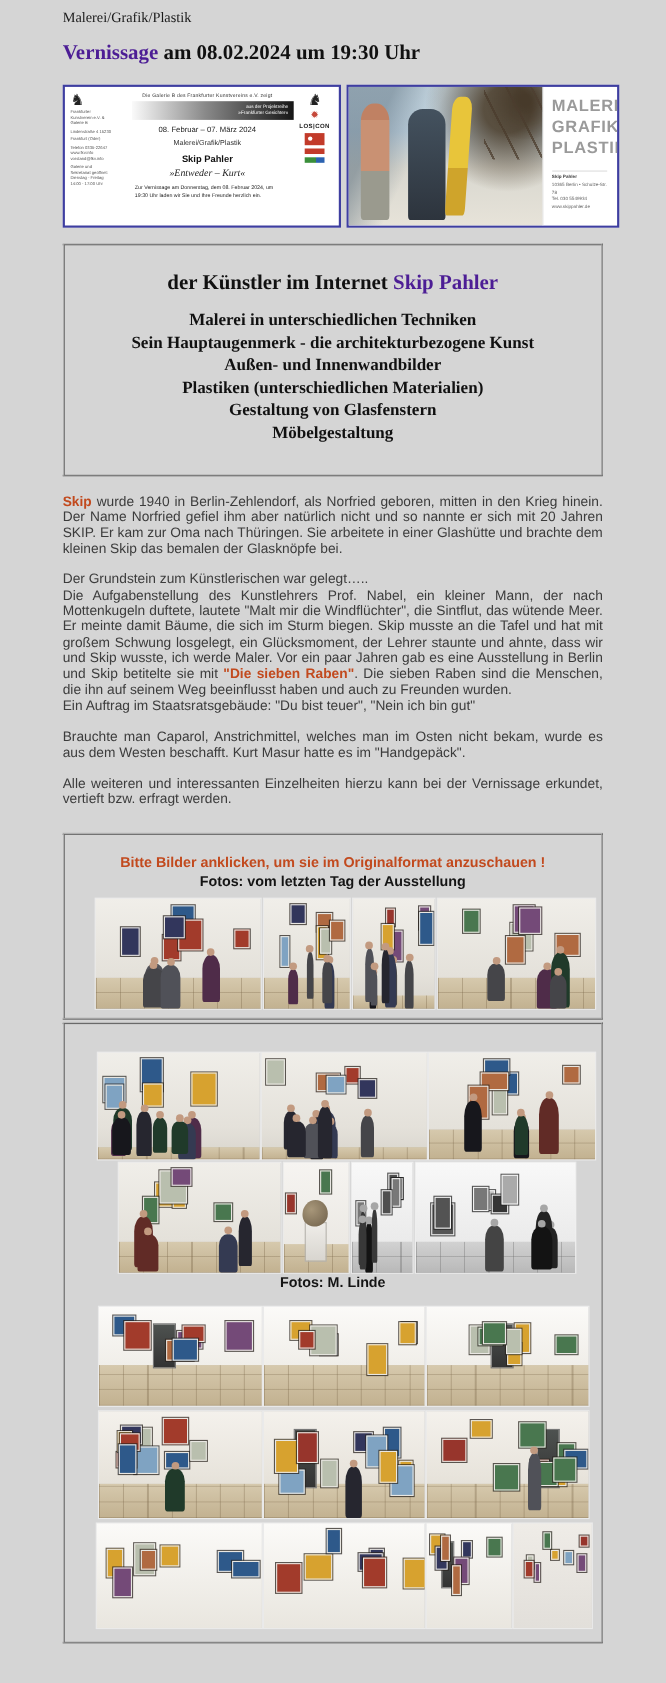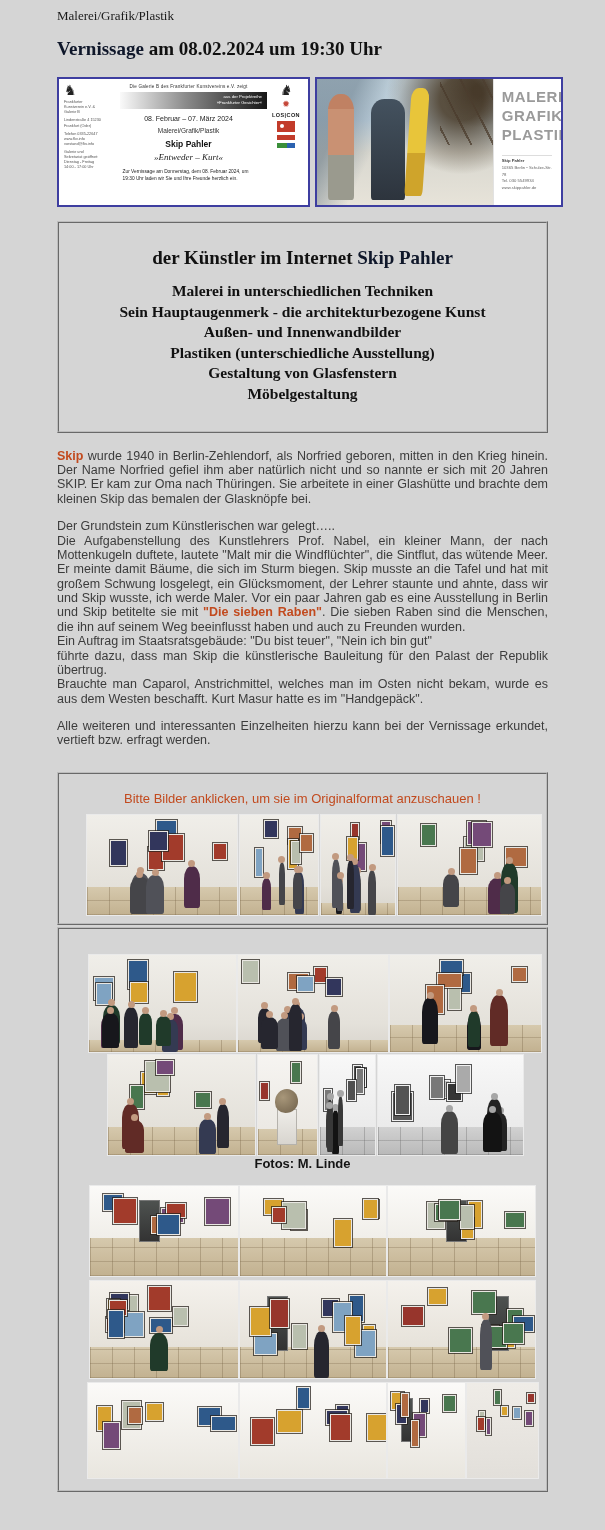--- a/index.html
+++ b/index.html
@@ -5,21 +5,21 @@
   html,body{margin:0;padding:0;}
   body{
     width:605px;height:1530px;overflow:hidden;background:#d5d5d5;
     font-family:"Liberation Sans",sans-serif;color:#222;
   }
   .content{margin-left:57px;width:508px;}
 
   
   .cat{padding-top:8px;font-family:"Liberation Serif",serif;font-size:13px;color:#1a1a1a;}
   .h-main{margin-top:14px;font-family:"Liberation Serif",serif;font-size:19px;font-weight:bold;color:#111;}
-  .acc1{color:#0f172a;}
+  .acc1{color:#4c1d95;}
   .acc2{color:#c24a1e;font-weight:bold;}
   .tagline{margin-top:17px;font-family:"Liberation Serif",serif;font-size:16px;font-weight:bold;font-style:italic;color:#111;}
 
   
   .img-row{margin-top:17px;display:flex;gap:5px;}
   .img-link{border:2px solid #3e3ea0;background:#fff;box-sizing:content-box;position:relative;overflow:hidden;}
   .flyer{width:249px;height:126px;display:flex;}
   .fl-left{width:46px;padding:4px 0 0 5px;display:flex;flex-direction:column;gap:3px;}
   .knight{font-size:14px;line-height:1;color:#222;}
   .knight.mir{transform:scaleX(-1);}
@@ -72,21 +72,21 @@
 
   
   .bio{width:491px;}
   .bio p{margin:13px 0 0;font-size:12.5px;line-height:1.15;text-align:justify;color:#3c3c3c;}
   .bio p.first{margin-top:16px;}
 
   
   .gbox{width:491px;box-sizing:border-box;border:2px ridge #bdbdbd;}
   .gbox1{margin-top:24px;padding:17px 0 8px;}
   .gbox2{margin-top:2px;padding:14px 0 12px;}
-  .g-note{text-align:center;font-size:13px;font-weight:normal;color:#c24a1e;}
+  .g-note{text-align:center;font-size:13px;font-weight:bold;color:#c24a1e;}
   .g-cap{text-align:center;font-size:13px;font-weight:bold;color:#141414;margin-top:2px;}
   .g-header{margin-top:20px;text-align:center;font-size:14px;font-weight:bold;color:#c24a1e;}
   .g-row{display:flex;}
   .ph{position:relative;overflow:hidden;flex:0 0 auto;box-shadow:0 0 0 1px rgba(255,255,255,.5);}
   .bw{filter:grayscale(1) contrast(1.05) brightness(1.02);}
   .sc-people,.sc-crowd{background:linear-gradient(180deg,#f0eee9 0%,#e4e1da 70%,#d8d4cc 100%);}
   .sc-room{background:linear-gradient(180deg,#fbfaf8 0%,#f1efea 55%,#e9e6df 100%);}
   .sc-hall{background:linear-gradient(180deg,#f4f1ec 0%,#e8e4dc 60%,#ddd8ce 100%);}
   .sc-sculpt{background:linear-gradient(180deg,#f6f4f1,#e8e5df);}
   .sc-artwall{background:linear-gradient(180deg,#efece7,#e2dfda);}
@@ -166,40 +166,41 @@
     </div>
 
   </div>
 
   <div class="infobox">
     <div class="infobox-title"><span>der Künstler im Internet </span><span class="acc1">Skip Pahler</span></div>
     <div class="infobox-lines">
       <div>Malerei in unterschiedlichen Techniken</div>
       <div>Sein Hauptaugenmerk - die architekturbezogene Kunst</div>
       <div>Außen- und Innenwandbilder</div>
-      <div>Plastiken (unterschiedliche Ausstellung)</div>
+      <div>Plastiken (unterschiedlichen Materialien)</div>
       <div>Gestaltung von Glasfenstern</div>
       <div>Möbelgestaltung</div>
     </div>
   </div>
 
   <div class="bio">
     <p class="first"><span class="acc2">Skip</span><span> wurde 1940 in Berlin-Zehlendorf, als Norfried geboren, mitten in den Krieg hinein. Der Name Norfried gefiel ihm aber natürlich nicht und so nannte er sich mit 20 Jahren SKIP. Er kam zur Oma nach Thüringen. Sie arbeitete in einer Glashütte und brachte dem kleinen Skip das bemalen der Glasknöpfe bei.</span></p>
     <p>
       <span>Der Grundstein zum Künstlerischen war gelegt…..</span><br>
       <span>Die Aufgabenstellung des Kunstlehrers Prof. Nabel, ein kleiner Mann, der nach Mottenkugeln duftete, lautete "Malt mir die Windflüchter", die Sintflut, das wütende Meer. Er meinte damit Bäume, die sich im Sturm biegen. Skip musste an die Tafel und hat mit großem Schwung losgelegt, ein Glücksmoment, der Lehrer staunte und ahnte, dass wir und Skip wusste, ich werde Maler. Vor ein paar Jahren gab es eine Ausstellung in Berlin und Skip betitelte sie mit </span><span class="acc2">"Die sieben Raben"</span><span>. Die sieben Raben sind die Menschen, die ihn auf seinem Weg beeinflusst haben und auch zu Freunden wurden.</span><br>
       <span>Ein Auftrag im Staatsratsgebäude: "Du bist teuer", "Nein ich bin gut"</span><br>
-      <span>führte dazu, dass man Skip die künstlerische Bauleitung für den Palast der Republik übertrug.</span><br>
+      <br>
       <span>Brauchte man Caparol, Anstrichmittel, welches man im Osten nicht bekam, wurde es aus dem Westen beschafft. Kurt Masur hatte es im "Handgepäck".</span>
     </p>
     <p>Alle weiteren und interessanten Einzelheiten hierzu kann bei der Vernissage erkundet, vertieft bzw. erfragt werden.</p>
   </div>
 
   <div class="gbox gbox1">
     <div class="g-note">Bitte Bilder anklicken, um sie im Originalformat anzuschauen !</div>
+    <div class="g-cap">Fotos: vom letzten Tag der Ausstellung</div>
     <div class="g-row" style="margin-top:9px;margin-left:28px;gap:3px;">
       <div class="ph sc-people" style="width:150px;height:100px;">
           <div class="fl-floor" style="height: 28%;"></div>
           <div class="fr" style="left: 15.4414%; top: 25.5069%; width: 9.70598%; height: 24.1353%; background: rgb(50, 54, 92);"></div>
           <div class="fr" style="left: 40.6483%; top: 32.4753%; width: 9.14933%; height: 21.1059%; background: rgb(162, 59, 43);"></div>
           <div class="fr" style="left: 46.2198%; top: 5.6409%; width: 12.1251%; height: 16.5258%; background: rgb(46, 89, 138);"></div>
           <div class="fr" style="left: 84.107%; top: 27.9635%; width: 7.81896%; height: 15.0449%; background: rgb(162, 59, 43);"></div>
           <div class="fr" style="left: 49.8148%; top: 18.9874%; width: 13.7745%; height: 25.387%; background: rgb(162, 59, 43);"></div>
           <div class="fr" style="left: 41.0396%; top: 15.9101%; width: 11.5037%; height: 18.1363%; background: rgb(50, 54, 92);"></div>
           <div class="pe" style="left: 29.9196%; bottom: 8.60909%; width: 11.6656%; height: 32.9911%; background: rgb(80, 81, 88);"></div>

